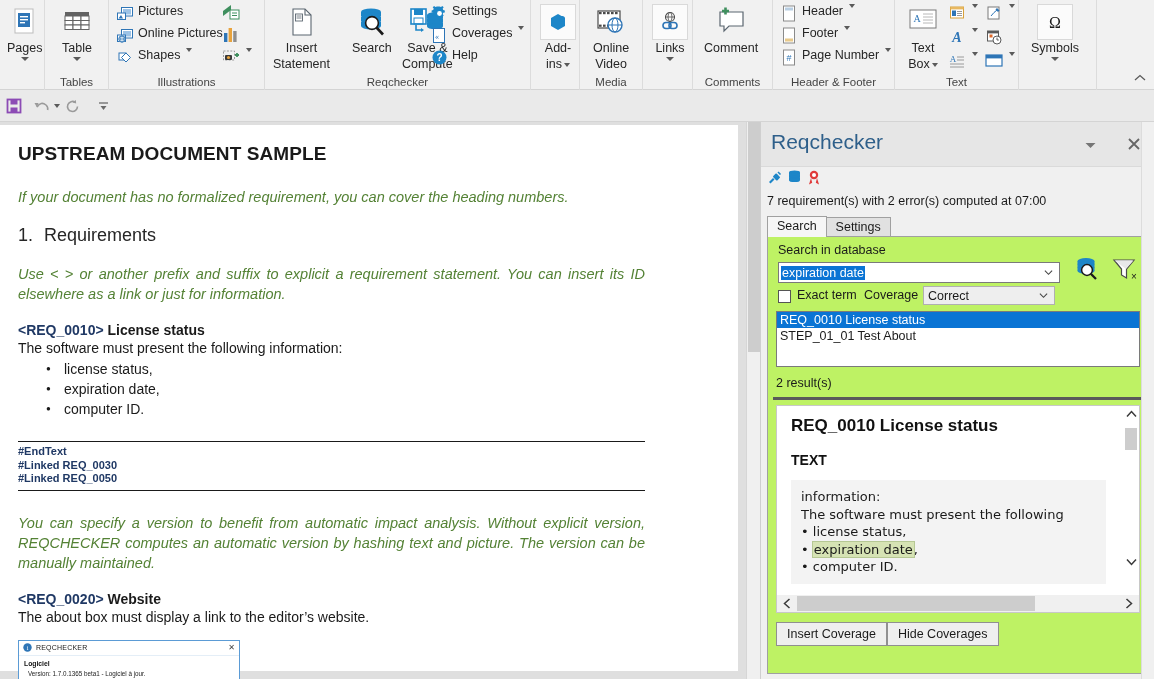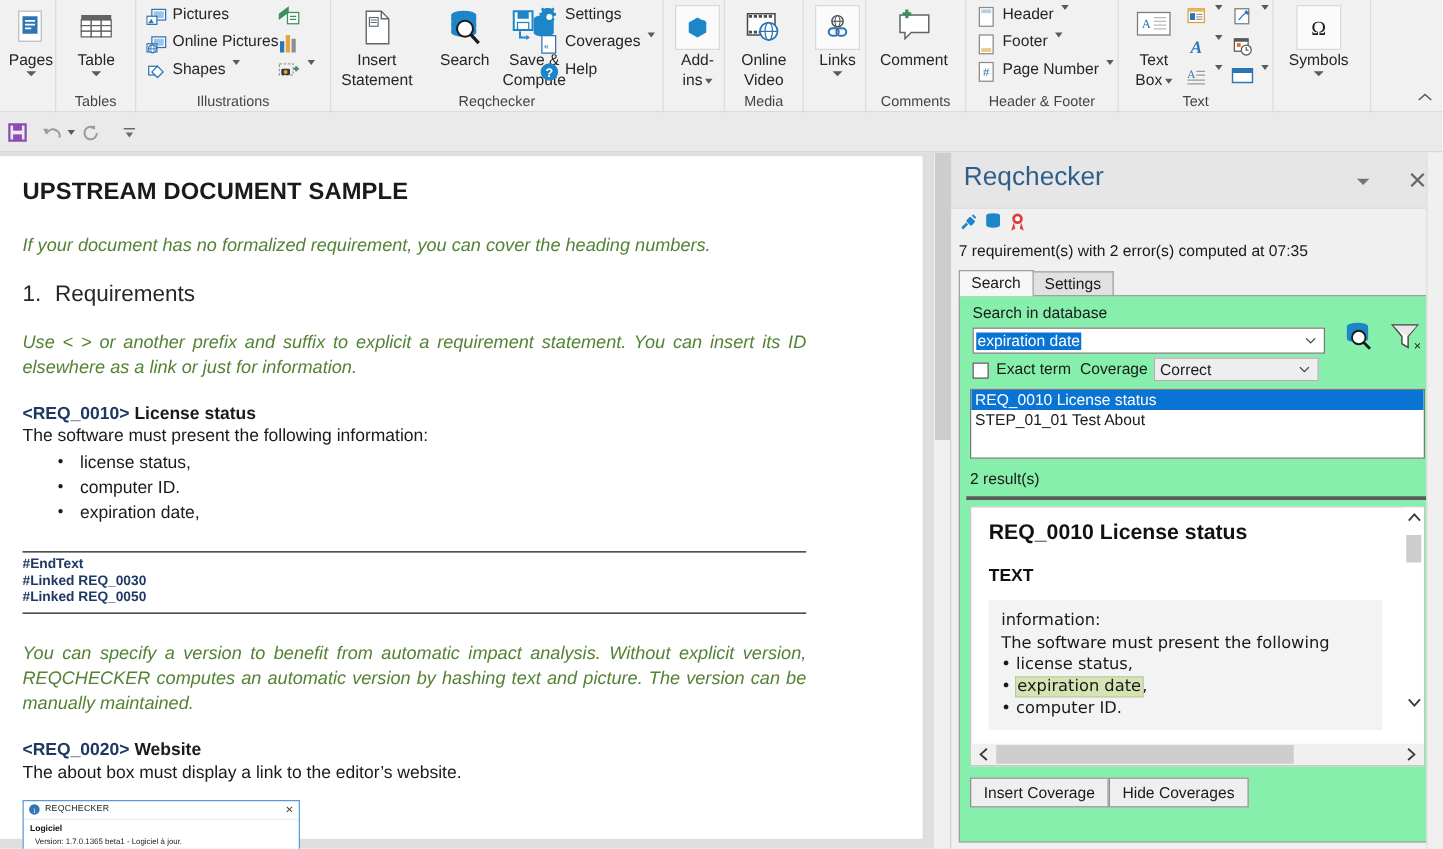--- a/index.html
+++ b/index.html
@@ -243,21 +243,21 @@
   }
   .tab.active {
     background: #f6f6f6;
     position: relative; z-index: 3;
     padding-bottom: 4px;
   }
   #tabpanel {
     position: absolute; left: 6px; top: 69px;
     width: 382px; height: 438px;
     border: 1px solid #a0a0a0;
-    background: #86efac;
+    background: #bef264;
   }
 
   .fld-label {
     position: absolute; font-size: 12.5px; color: #1a1a1a;
   }
   #search-combo {
     position: absolute; left: 10px; top: 25px;
     width: 282px; height: 21px;
     border: 1px solid #7a7a7a; background: #ffffff;
     display: flex; align-items: center;
@@ -849,22 +849,22 @@
 
     <p class="doc-comment justify">Use &lt; &gt; or another prefix and suffix to explicit a requirement statement. You can insert its ID elsewhere as a link or just for information.</p>
 
     <p class="doc-reqtitle">
       <span class="reqid">&lt;REQ_0010&gt;</span>
       <span>License status</span>
     </p>
     <p class="doc-body">The software must present the following information:</p>
     <ul class="doc-bullets">
       <li>license status,</li>
+      <li>expiration date,</li>
       <li>computer ID.</li>
-      <li>expiration date,</li>
     </ul>
 
     <div class="meta-block">
       <div class="meta-line">#EndText</div>
       <div class="meta-line">#Linked REQ_0030</div>
       <div class="meta-line">#Linked REQ_0050</div>
     </div>
 
     <p class="doc-comment justify">You can specify a version to benefit from automatic impact analysis. Without explicit version, REQCHECKER computes an automatic version by hashing text and picture. The version can be manually maintained.</p>
 
@@ -938,21 +938,21 @@
       <span>
         <svg width="14" height="15" viewBox="0 0 14 15">
           <circle cx="7" cy="5" r="4.2" fill="#e03a3a"></circle>
           <circle cx="7" cy="5" r="2" fill="#fff"></circle>
           <path d="M4 8 L2 14.5 L5.2 12.8 Z" fill="#e03a3a"></path>
           <path d="M10 8 L12 14.5 L8.8 12.8 Z" fill="#e03a3a"></path>
         </svg>
       </span>
     </div>
 
-    <div id="status-text">7 requirement(s) with 2 error(s) computed at 07:35</div>
+    <div id="status-text">7 requirement(s) with 2 error(s) computed at 07:00</div>
 
     <div id="tabs">
       <div class="tab active">Search</div>
       <div class="tab">Settings</div>
     </div>
 
     <div id="tabpanel">
 
       <div class="fld-label" style="left:10px;top:6px;">Search in database</div>
 

